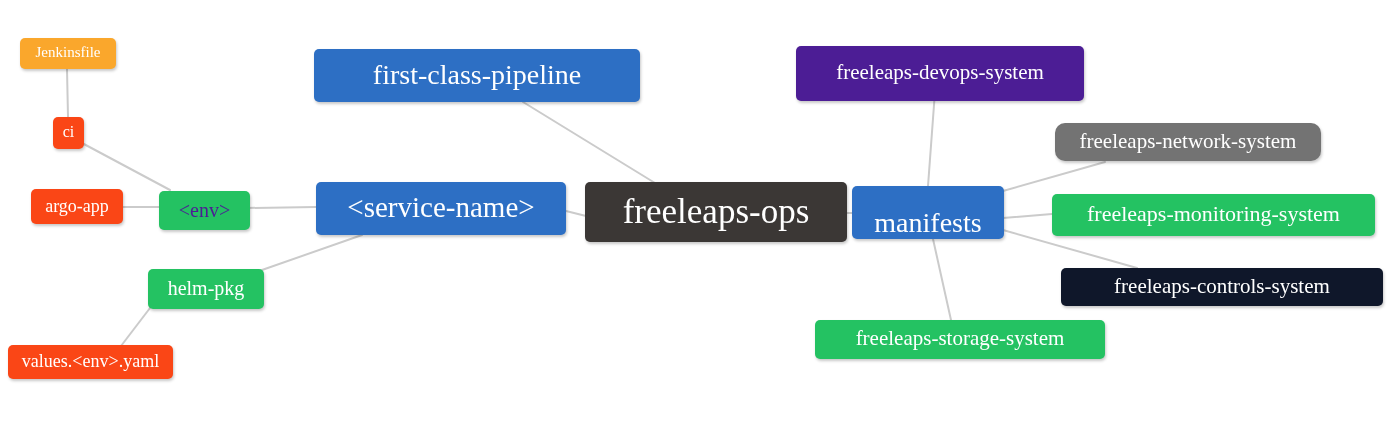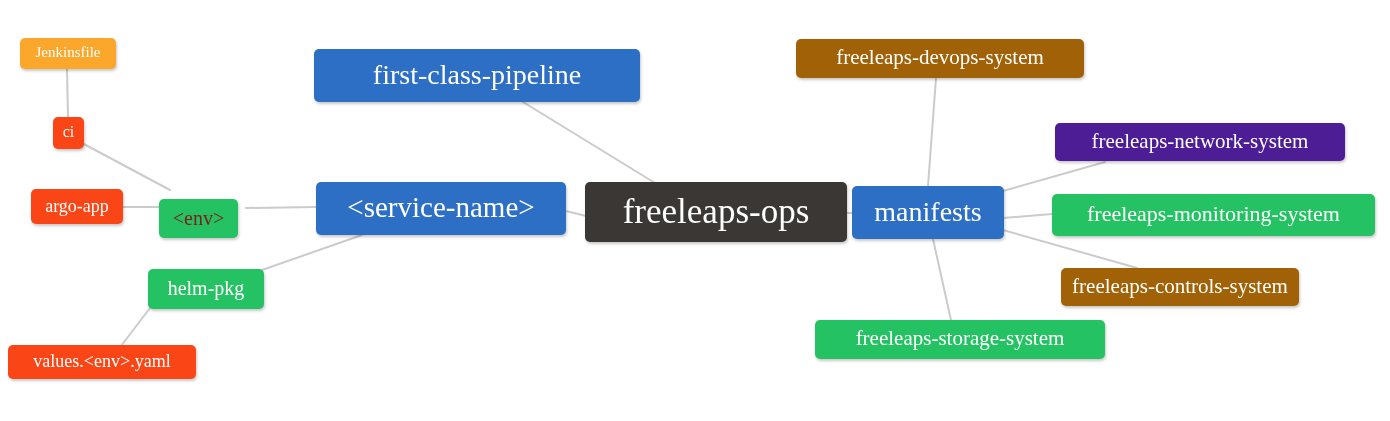--- a/index.html
+++ b/index.html
@@ -66,49 +66,49 @@
 
 <div class="node" style="left: 20px; top: 26px; width: 96px; height: 31px; font-size: 15px; background: rgb(250, 167, 44); color: rgb(255, 255, 255);">
       <span>Jenkinsfile</span>
     </div>
     <div class="node" style="left: 53px; top: 105px; width: 31px; height: 32px; font-size: 16px; background: rgb(250, 70, 22); color: rgb(255, 255, 255); text-align: center;">
       <span>ci</span>
     </div>
     <div class="node" style="left: 31px; top: 177px; width: 92px; height: 35px; font-size: 18px; background: rgb(250, 70, 22); color: rgb(255, 255, 255);">
       <span>argo-app</span>
     </div>
-    <div class="node" style="left: 159px; top: 187px; width: 79px; height: 39px; font-size: 20px; background: rgb(36, 194, 98); color: #7f1d1d;">
+    <div class="node" style="left: 159px; top: 179px; width: 91px; height: 39px; font-size: 20px; background: rgb(36, 194, 98); color: #4c1d95;">
       <span>&lt;env&gt;</span>
     </div>
     <div class="node" style="left: 148px; top: 257px; width: 116px; height: 40px; font-size: 20px; background: rgb(36, 194, 98); color: rgb(255, 255, 255); justify-content: center;">
       <span>helm-pkg</span>
     </div>
-    <div class="node" style="left: 8px; top: 333px; width: 188px; height: 34px; font-size: 18px; background: rgb(250, 70, 22); color: rgb(255, 255, 255);">
+    <div class="node" style="left: 8px; top: 333px; width: 165px; height: 34px; font-size: 18px; background: rgb(250, 70, 22); color: rgb(255, 255, 255);">
       <span>values.&lt;env&gt;.yaml</span>
     </div>
     <div class="node" style="left: 314px; top: 37px; width: 326px; height: 53px; font-size: 28px; background: rgb(45, 111, 196); color: rgb(255, 255, 255);">
       <span>first-class-pipeline</span>
     </div>
     <div class="node" style="left: 316px; top: 170px; width: 250px; height: 53px; font-size: 29px; background: rgb(45, 111, 196); color: rgb(255, 255, 255); text-align: center;">
       <span>&lt;service-name&gt;</span>
     </div>
     <div class="node" style="left: 585px; top: 170px; width: 262px; height: 60px; font-size: 35px; background: rgb(59, 55, 53); color: rgb(255, 255, 255);">
       <span>freeleaps-ops</span>
     </div>
-    <div class="node" style="left: 852px; top: 174px; width: 152px; height: 53px; font-size: 28px; background: rgb(45, 111, 196); color: rgb(255, 255, 255);">
+    <div class="node" style="left: 852px; top: 174px; width: 152px; height: 53px; font-size: 28px; background: rgb(45, 111, 196); color: rgb(255, 255, 255); align-items: flex-end;">
       <span>manifests</span>
     </div>
-    <div class="node" style="left: 796px; top: 27px; width: 288px; height: 39px; font-size: 21px; background: #a16207; color: rgb(255, 255, 255);">
+    <div class="node" style="left: 796px; top: 34px; width: 288px; height: 55px; font-size: 21px; background: #4c1d95; color: rgb(255, 255, 255);">
       <span>freeleaps-devops-system</span>
     </div>
-    <div class="node" style="left: 1055px; top: 111px; width: 290px; height: 38px; font-size: 21px; background: #4c1d95; color: rgb(255, 255, 255);">
+    <div class="node" style="left: 1055px; top: 111px; width: 266px; height: 38px; font-size: 21px; background: #737373; color: rgb(255, 255, 255); border-radius: 10px;">
       <span>freeleaps-network-system</span>
     </div>
     <div class="node" style="left: 1052px; top: 182px; width: 323px; height: 42px; font-size: 22px; background: rgb(36, 194, 98); color: rgb(255, 255, 255);">
       <span>freeleaps-monitoring-system</span>
     </div>
-    <div class="node" style="left: 1061px; top: 256px; width: 238px; height: 38px; font-size: 21px; background: #a16207; color: rgb(255, 255, 255);">
+    <div class="node" style="left: 1061px; top: 256px; width: 322px; height: 38px; font-size: 21px; background: #0f172a; color: rgb(255, 255, 255);">
       <span>freeleaps-controls-system</span>
     </div>
     <div class="node" style="left: 815px; top: 308px; width: 290px; height: 39px; font-size: 21px; background: rgb(36, 194, 98); color: rgb(255, 255, 255); align-items: center;">
       <span>freeleaps-storage-system</span>
     </div>
   </div>
 
 </body></html>

